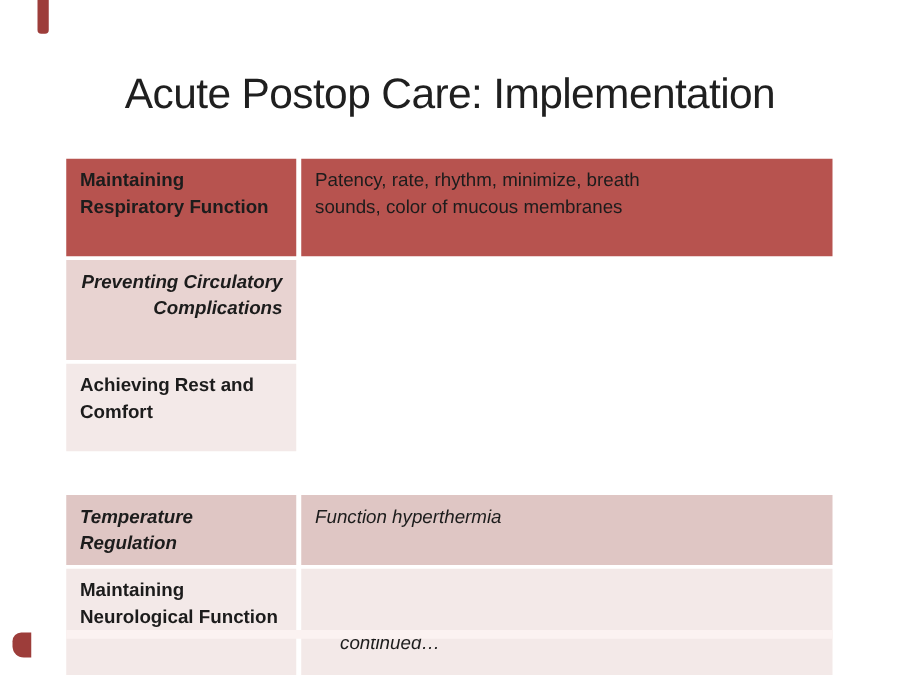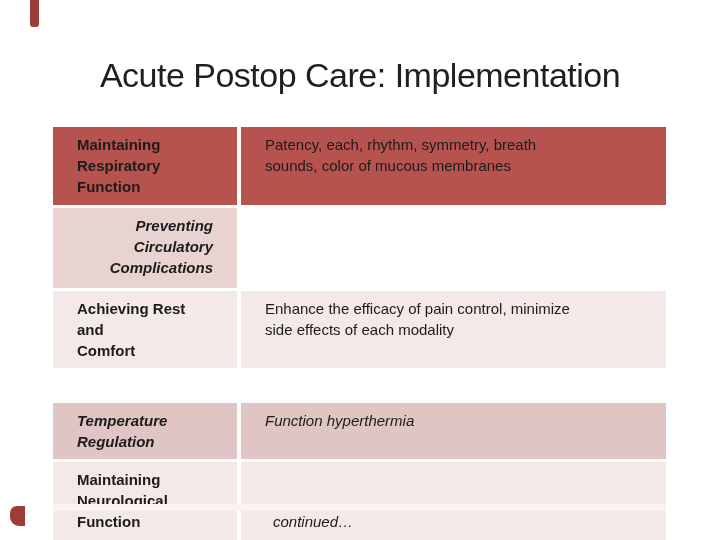--- a/index.html
+++ b/index.html
@@ -53,21 +53,21 @@
     flex-direction: column;
     row-gap: 3px;
     font-size: 15px;
     line-height: 21px;
   }
   .trow {
     display: flex;
     column-gap: 4px;
   }
   .cell {
-    padding: 7px 24px;
+    padding: 7px 11px;
     box-sizing: border-box;
     white-space: pre-line;
   }
   .cell.label {
     width: 184px;
     flex: 0 0 184px;
     font-weight: bold;
   }
   .cell.content {
     flex: 1 1 auto;
@@ -79,21 +79,21 @@
   .row-5 { min-height: 83px; }
   .row-1 .cell { background: #b7534f; }
   .row-2 .cell { background: #e8d3d1; }
   .row-3 .cell { background: #f3e9e8; }
   .row-4 .cell { background: #dfc6c4; margin-top: 32px; }
   .row-5 .cell { background: #f3e9e8; }
   .italic-row .cell { font-style: italic; }
   .continued-note {
     font-style: italic;
     margin-top: 21px;
-    margin-left: 8px;
+    margin-left: 20px;
   }
   
   .table-shadow-strip {
     position: absolute;
     left: 53px; top: 504px;
     width: 613px; height: 7px;
     background: #fbf2f1;
   }
 </style>
 </head>
@@ -104,34 +104,32 @@
   <div class="accent accent-top"></div>
   <div class="accent accent-bottom"></div>
 
   <h1 class="title">Acute Postop Care: Implementation</h1>
 
   <div class="care-table">
 
     <div class="trow row-1">
       <div class="cell label">Maintaining
 Respiratory Function</div>
-      <div class="cell content">Patency, each, rhythm, symmetry, breath
+      <div class="cell content">Patency, rate, rhythm, minimize, breath
 sounds, color of mucous membranes</div>
     </div>
 
     <div class="trow row-2 italic-row">
       <div class="cell label">Preventing Circulatory
 Complications</div>
     </div>
 
     <div class="trow row-3">
       <div class="cell label">Achieving Rest and
 Comfort</div>
-      <div class="cell content">Enhance the efficacy of pain control, minimize
-side effects of each modality</div>
     </div>
 
     <div class="trow row-4 italic-row">
       <div class="cell label">Temperature
 Regulation</div>
       <div class="cell content">Function hyperthermia</div>
     </div>
 
     <div class="trow row-5">
       <div class="cell label">Maintaining

